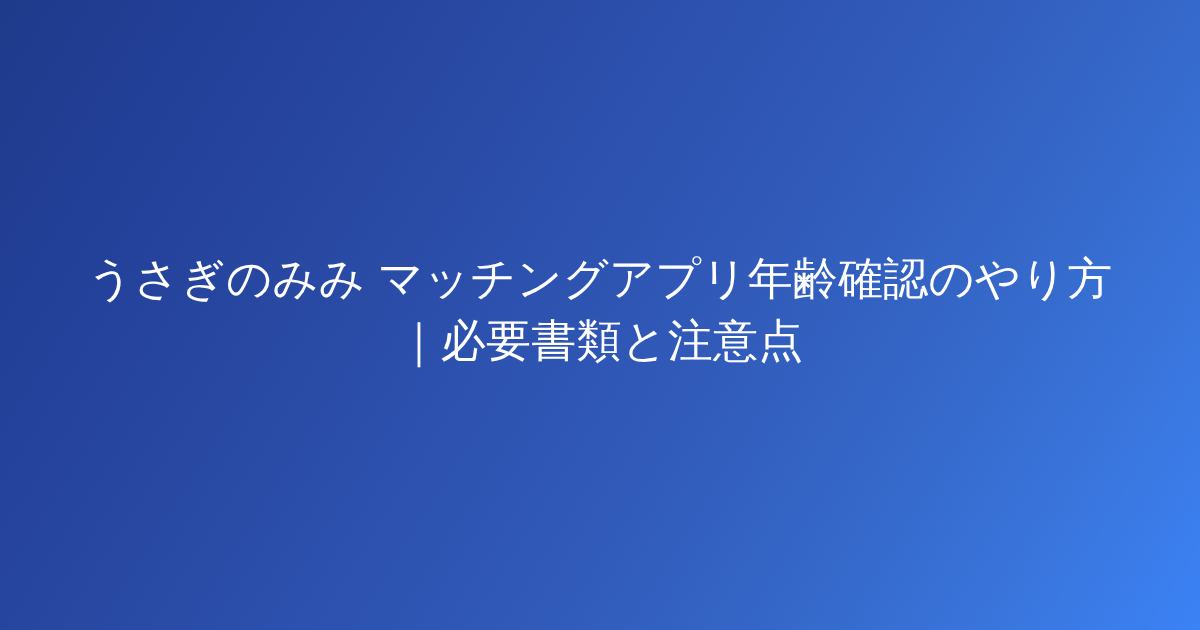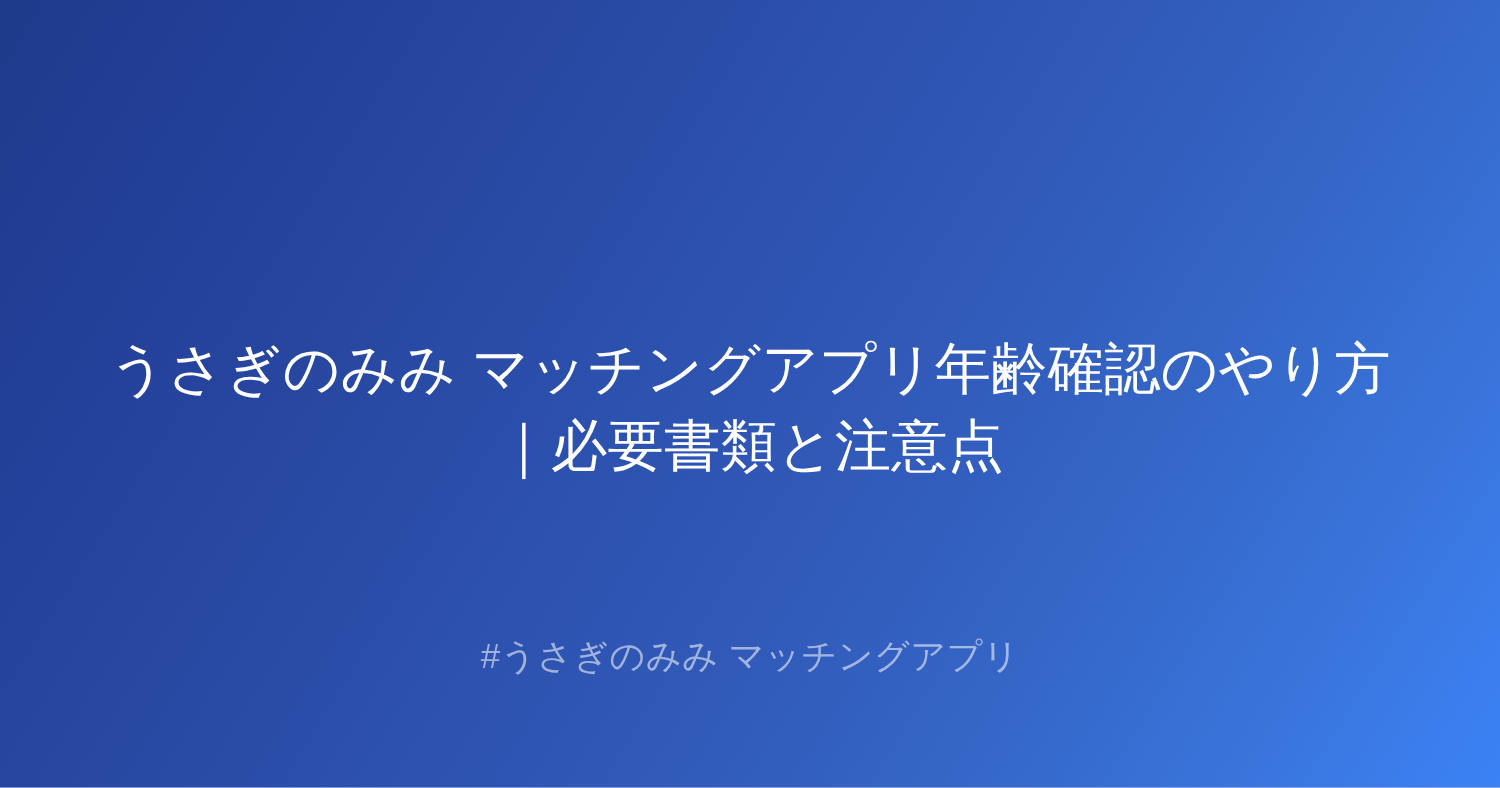--- a/index.html
+++ b/index.html
@@ -40,21 +40,21 @@
     position: absolute;
     left: 0;
     right: 0;
     top: 248px;
     padding: 0 60px;
     box-sizing: border-box;
     text-align: center;
   }
 
   .card-title {
-    margin: 16px;
+    margin: 0;
     font-family: "Liberation Sans", "DejaVu Sans", sans-serif;
     font-size: 45px;
     font-weight: 400;
     line-height: 62px;
     letter-spacing: 0.2px;
     color: #ffffff;
     text-rendering: geometricPrecision;
     white-space: pre-line;
   }
 
@@ -83,17 +83,14 @@
 </head>
 <body>
 
 <div class="ogp-card">
 
   <div class="title-block">
     <h1 class="card-title">うさぎのみみ マッチングアプリ年齢確認のやり方
 ｜必要書類と注意点</h1>
   </div>
 
-  <div class="subtitle-block">
-    <p class="card-subtitle">#うさぎのみみ マッチングアプリ</p>
-  </div>
 
 </div>
 
 </body></html>

